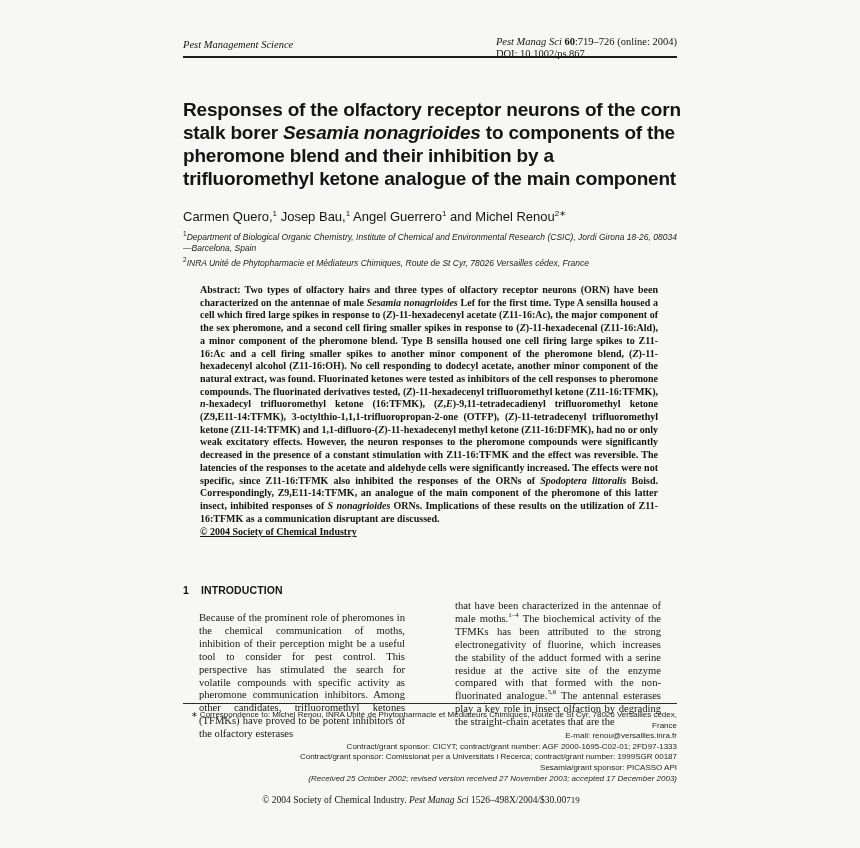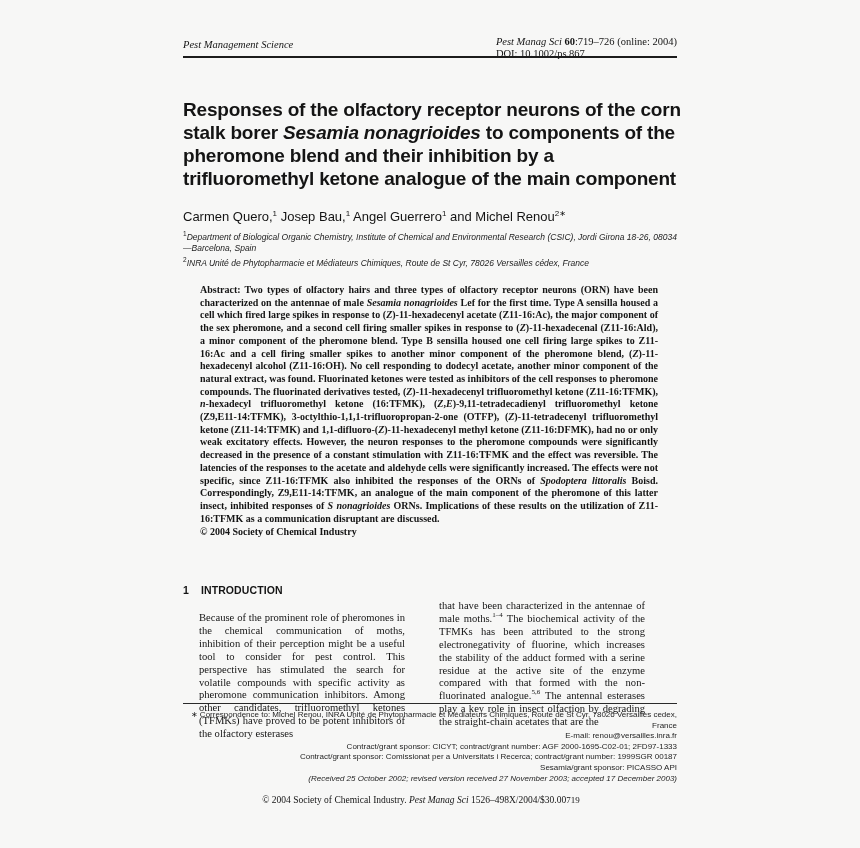--- a/index.html
+++ b/index.html
@@ -73,37 +73,38 @@
     width: 458px;
     font-weight: bold;
     font-size: 10px;
     line-height: 12.7px;
     text-align: justify;
   }
   .abstract-copyright {
     display: block;
     margin-top: 1px;
     text-align: left;
+    text-decoration: underline;
   }
   
   .keywords {
     position: absolute;
     top: 527px; left: 183px;
     width: 494px;
     font-size: 10.5px;
     line-height: 13px;
     text-align: justify;
   }
   
   .columns {
     position: absolute;
     top: 584px; left: 183px;
     width: 494px;
     display: flex;
-    gap: 2px;
+    gap: 18px;
   }
   .col { width: 238px; }
   .section-heading {
     font-family: "Liberation Sans", sans-serif;
     font-weight: bold;
     font-size: 10.5px;
     margin: 0 0 3px 0;
     letter-spacing: 0.1px;
   }
   .section-heading .sec-num { margin-right: 12px; }

